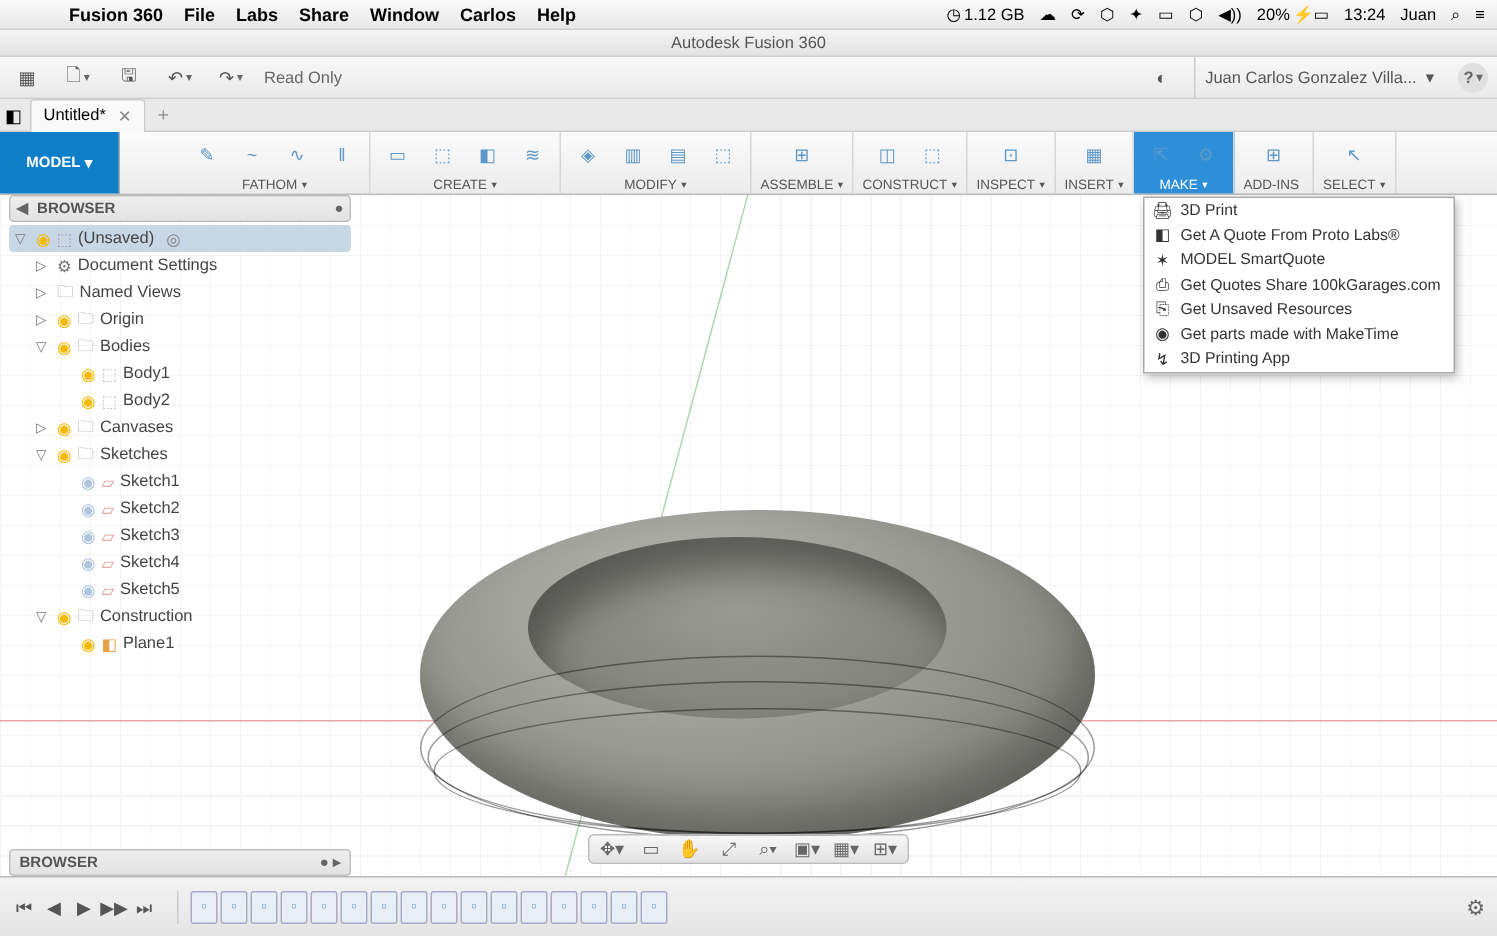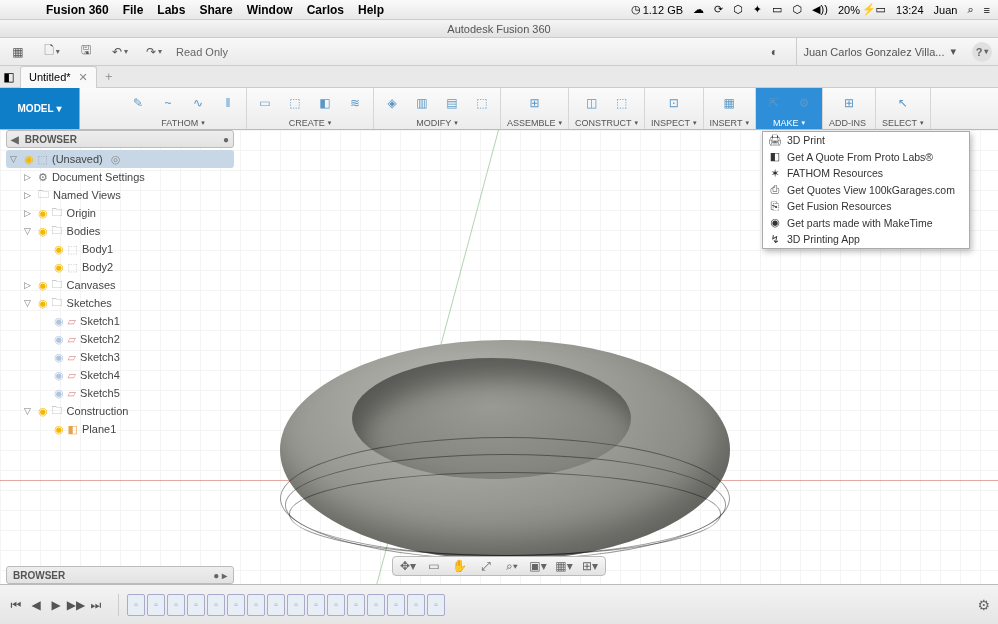--- a/index.html
+++ b/index.html
@@ -354,29 +354,29 @@
       <div class="dd-item">
         <span class="ico">🖨</span>
         <span>3D Print</span>
       </div>
       <div class="dd-item">
         <span class="ico">◧</span>
         <span>Get A Quote From Proto Labs®</span>
       </div>
       <div class="dd-item">
         <span class="ico">✶</span>
-        <span>FATHOM Resources</span>
+        <span>MODEL SmartQuote</span>
       </div>
       <div class="dd-item">
         <span class="ico">⎙</span>
-        <span>Get Quotes View 100kGarages.com</span>
+        <span>Get Quotes Share 100kGarages.com</span>
       </div>
       <div class="dd-item">
         <span class="ico">⎘</span>
-        <span>Get Fusion Resources</span>
+        <span>Get Unsaved Resources</span>
       </div>
       <div class="dd-item">
         <span class="ico">◉</span>
         <span>Get parts made with MakeTime</span>
       </div>
       <div class="dd-item">
         <span class="ico">↯</span>
         <span>3D Printing App</span>
       </div>
     </div>

